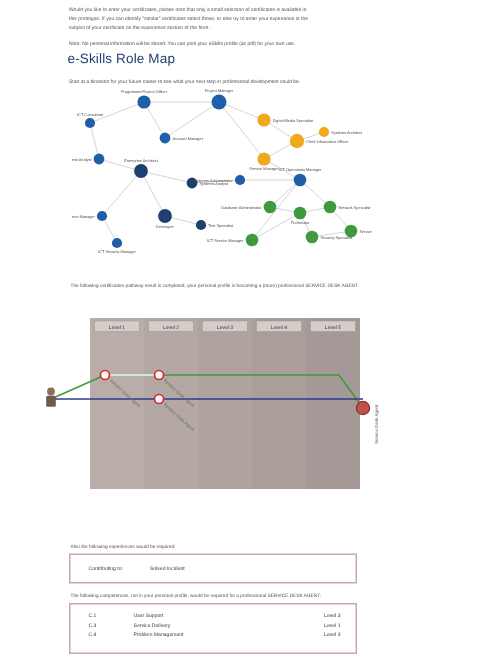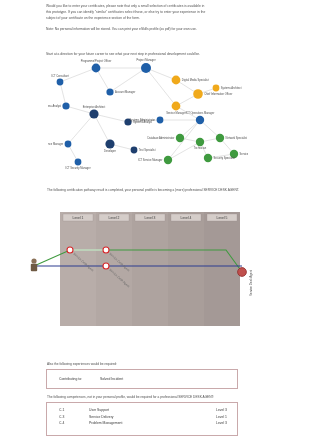--- a/index.html
+++ b/index.html
@@ -143,20 +143,21 @@
 <div id="page">
 
   <div class="intro-block">
     <div class="intro-line">Would you like to enter your certificates, please note that only a small selection of certificates is available in</div>
     <div class="intro-line">this prototype. If you can identify "similar" certificates select those, or else try to enter your experience in the</div>
     <div class="intro-line">subject of your certificate on the experience section of the form.</div>
   </div>
 
   <div class="note-line">Note: No personal information will be stored. You can print your eSkills profile (as pdf) for your own use.</div>
 
+  <div class="heading">e-Skills Role Map</div>
 
   <div class="subtext">Start at a direction for your future career to see what your next step in professional development could be.</div>
 
   <div class="rolemap">
     <svg width="200" height="122" viewBox="0 0 200 122">
       <g id="rm-edges">
           <line x1="48" y1="10" x2="98" y2="10" stroke="#b9b9b9" stroke-width="0.4"></line>
           <line x1="48" y1="10" x2="12" y2="24" stroke="#b9b9b9" stroke-width="0.4"></line>
           <line x1="48" y1="10" x2="62" y2="34" stroke="#b9b9b9" stroke-width="0.4"></line>
           <line x1="12" y1="24" x2="18" y2="48" stroke="#b9b9b9" stroke-width="0.4"></line>

